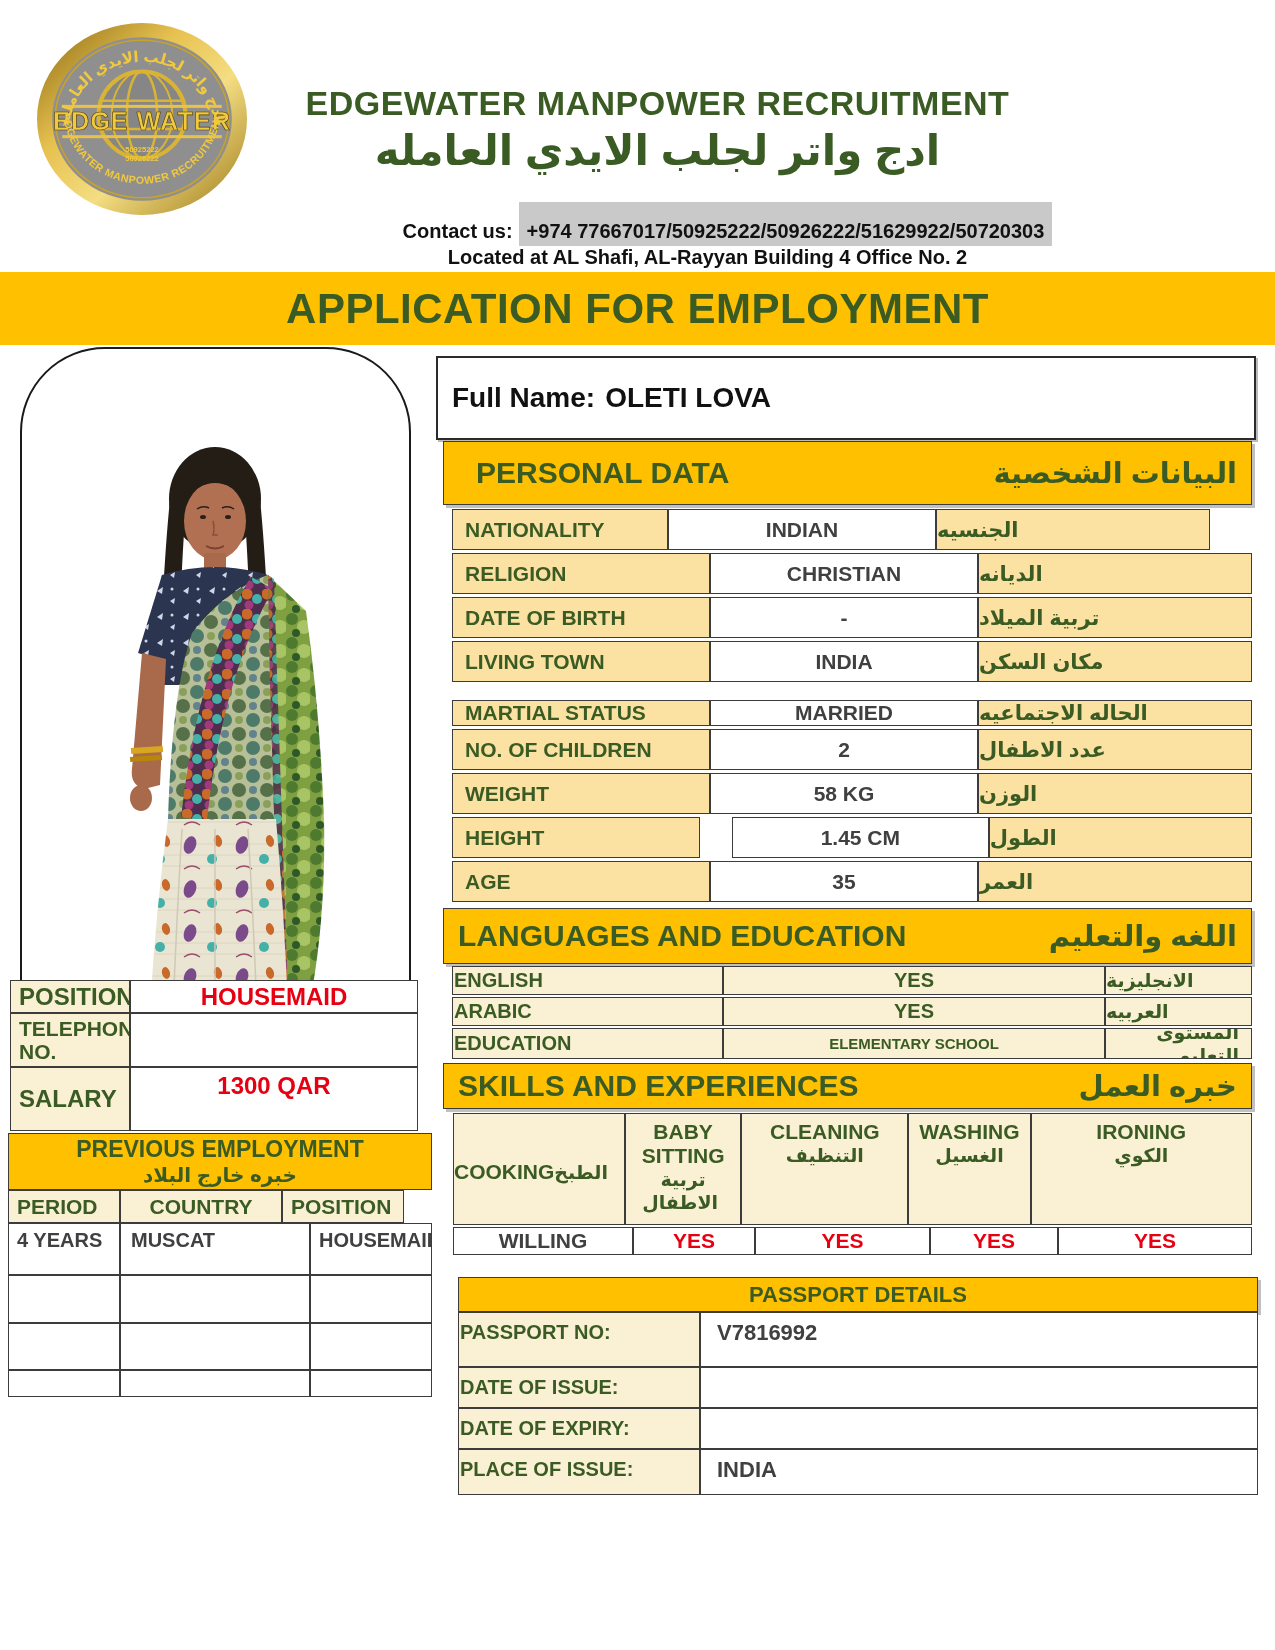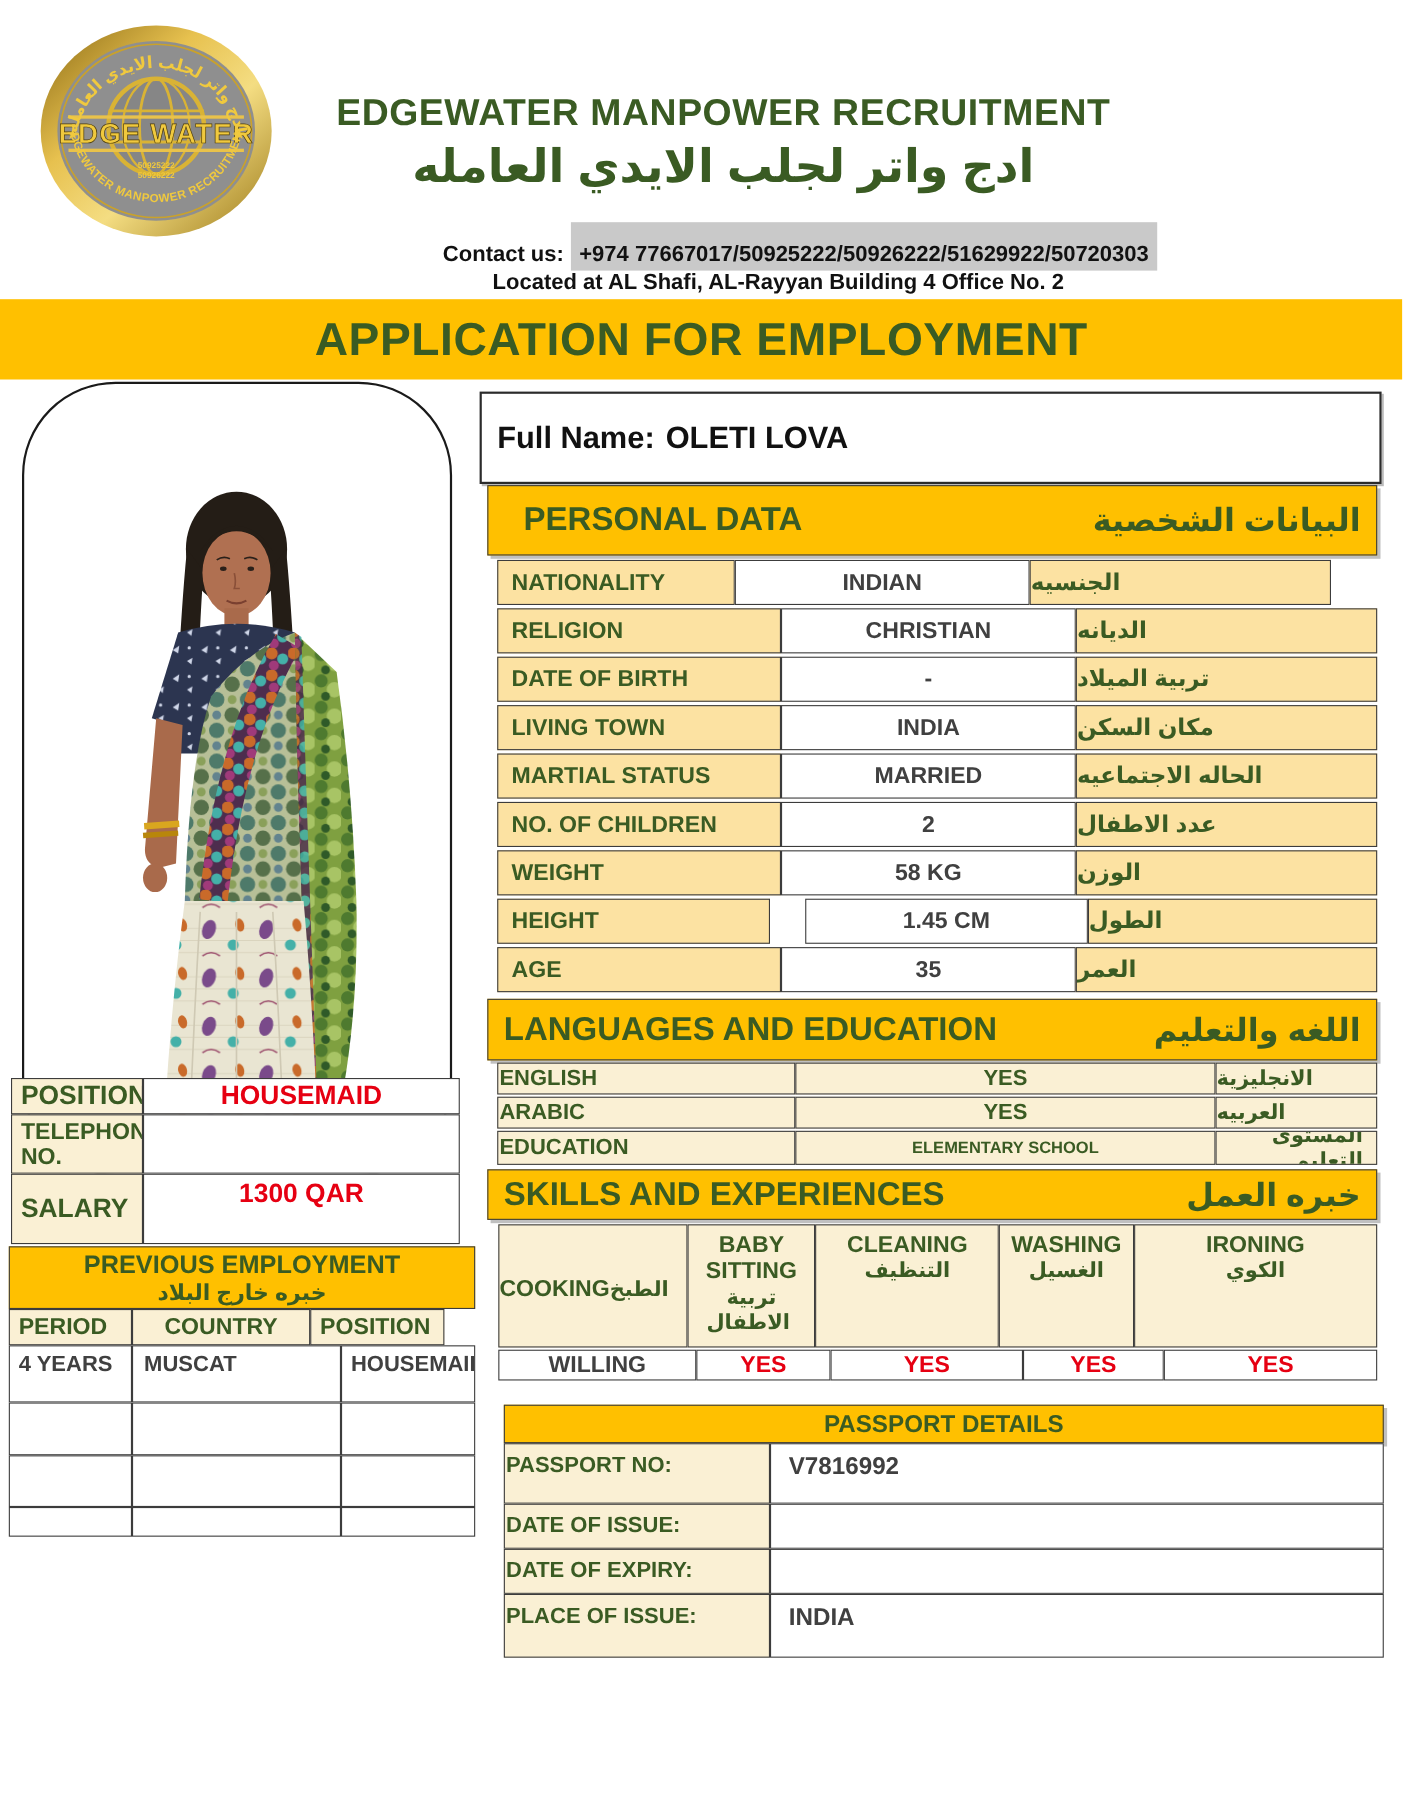--- a/index.html
+++ b/index.html
@@ -170,21 +170,21 @@
     <div class="row" style="height:41px;margin-bottom:3px;">
       <div class="cell lbl" style="width:258px;font-size:21px;">DATE OF BIRTH</div>
       <div class="cell val" style="width:268px;font-size:21px;">-</div>
       <div class="cell ar" style="width:274px;font-size:21px;">تربية الميلاد</div>
     </div>
     <div class="row" style="height:41px;margin-bottom:3px;">
       <div class="cell lbl" style="width:258px;font-size:21px;">LIVING TOWN</div>
       <div class="cell val" style="width:268px;font-size:21px;">INDIA</div>
       <div class="cell ar" style="width:274px;font-size:21px;">مكان السكن</div>
     </div>
-    <div class="row" style="height:41px;margin-bottom:3px;">
+    <div class="row" style="height:41px;margin-bottom:3px;align-items:flex-end;">
       <div class="cell lbl" style="width:258px;font-size:21px;">MARTIAL STATUS</div>
       <div class="cell val" style="width:268px;font-size:21px;">MARRIED</div>
       <div class="cell ar" style="width:274px;font-size:21px;">الحاله الاجتماعيه</div>
     </div>
     <div class="row" style="height:41px;margin-bottom:3px;">
       <div class="cell lbl" style="width:258px;font-size:21px;">NO. OF CHILDREN</div>
       <div class="cell val" style="width:268px;font-size:21px;">2</div>
       <div class="cell ar" style="width:274px;font-size:21px;">عدد الاطفال</div>
     </div>
     <div class="row" style="height:41px;margin-bottom:3px;">
@@ -320,19 +320,19 @@
       <div class="cell val" style="width:558px;font-size:22px;justify-content:flex-start;padding-left:16px;align-items:flex-start;padding-top:7px;">V7816992</div>
     </div>
     <div class="row" style="height:41px;">
       <div class="cell lbl2" style="width:242px;font-size:20px;align-items:flex-start;padding-top:8px;">DATE OF ISSUE:</div>
       <div class="cell val" style="width:558px;"></div>
     </div>
     <div class="row" style="height:41px;">
       <div class="cell lbl2" style="width:242px;font-size:20px;align-items:flex-start;padding-top:8px;">DATE OF EXPIRY:</div>
       <div class="cell val" style="width:558px;"></div>
     </div>
-    <div class="row" style="height:58px;">
+    <div class="row" style="height:46px;">
       <div class="cell lbl2" style="width:242px;font-size:20px;align-items:flex-start;padding-top:8px;">PLACE OF ISSUE:</div>
       <div class="cell val" style="width:558px;font-size:22px;justify-content:flex-start;padding-left:16px;align-items:flex-start;padding-top:7px;">INDIA</div>
     </div>
   </div>
 
 </div>
 
 </body></html>

